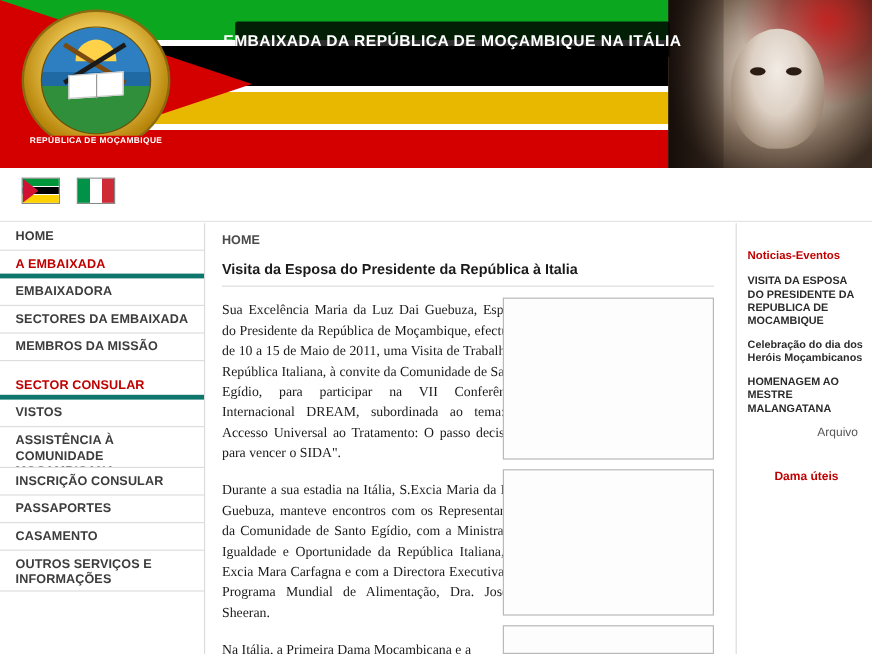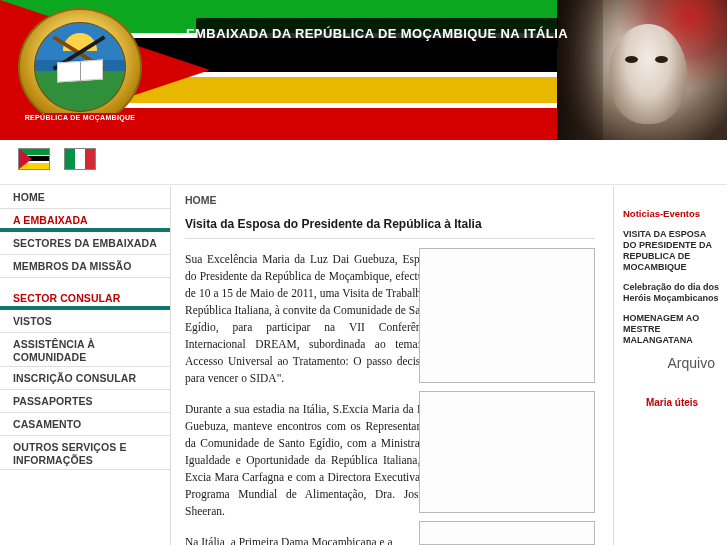--- a/index.html
+++ b/index.html
@@ -314,21 +314,21 @@
   }
   .rc-item {
     font-size: 9px;
     font-weight: bold;
     color: #2b2b2b;
     line-height: 11px;
     margin-bottom: 9px;
     cursor: pointer;
   }
   .rc-arquivo {
-    font-size: 14px;
+    font-size: 10px;
     color: #555;
     text-align: right;
     margin: 4px 6px 0 0;
     cursor: pointer;
   }
   .rc-link {
     font-size: 10px;
     font-weight: bold;
     color: #c00000;
     text-align: center;
@@ -377,20 +377,21 @@
   <div class="flag-icon flag-it">
     <div class="it-stripes"></div>
   </div>
 </div>
 
 <div class="page">
 
   <nav class="sidebar">
     <div class="nav-item plain">HOME</div>
     <div class="nav-item head">A EMBAIXADA</div>
+    <div class="nav-item plain">EMBAIXADORA</div>
     <div class="nav-item plain">SECTORES DA EMBAIXADA</div>
     <div class="nav-item plain">MEMBROS DA MISSÃO</div>
     <div class="nav-spacer"></div>
     <div class="nav-item head">SECTOR CONSULAR</div>
     <div class="nav-item plain">VISTOS</div>
     <div class="nav-item plain two-line">ASSISTÊNCIA À COMUNIDADE MOÇAMBICANA</div>
     <div class="nav-item plain">INSCRIÇÃO CONSULAR</div>
     <div class="nav-item plain">PASSAPORTES</div>
     <div class="nav-item plain">CASAMENTO</div>
     <div class="nav-item plain two-line">OUTROS SERVIÇOS E INFORMAÇÕES</div>
@@ -410,16 +411,16 @@
     <p class="para" style="width:250px;">Durante a sua estadia na Itália, S.Excia Maria da Luz Guebuza, manteve encontros com os Representantes da Comunidade de Santo Egídio, com a Ministra de Igualdade e Oportunidade da República Italiana, S. Excia Mara Carfagna e  com a Directora Executiva do Programa Mundial de Alimentação, Dra. Josette Sheeran.</p>
     <p class="para" style="width:250px;">Na Itália, a  Primeira Dama Moçambicana  e a</p>
   </main>
 
   <aside class="rightcol">
     <div class="rc-heading">Noticias-Eventos</div>
     <div class="rc-item">VISITA DA ESPOSA DO PRESIDENTE DA REPUBLICA DE MOCAMBIQUE</div>
     <div class="rc-item">Celebração do dia dos Heróis Moçambicanos</div>
     <div class="rc-item">HOMENAGEM AO MESTRE MALANGATANA</div>
     <div class="rc-arquivo">Arquivo</div>
-    <div class="rc-link">Maria úteis</div>
+    <div class="rc-link">Dama úteis</div>
   </aside>
 
 </div>
 
 </body></html>

